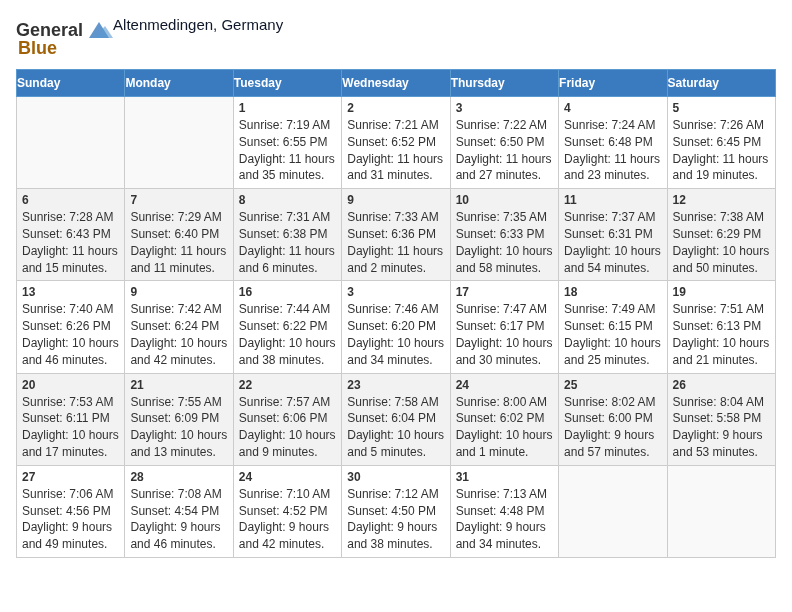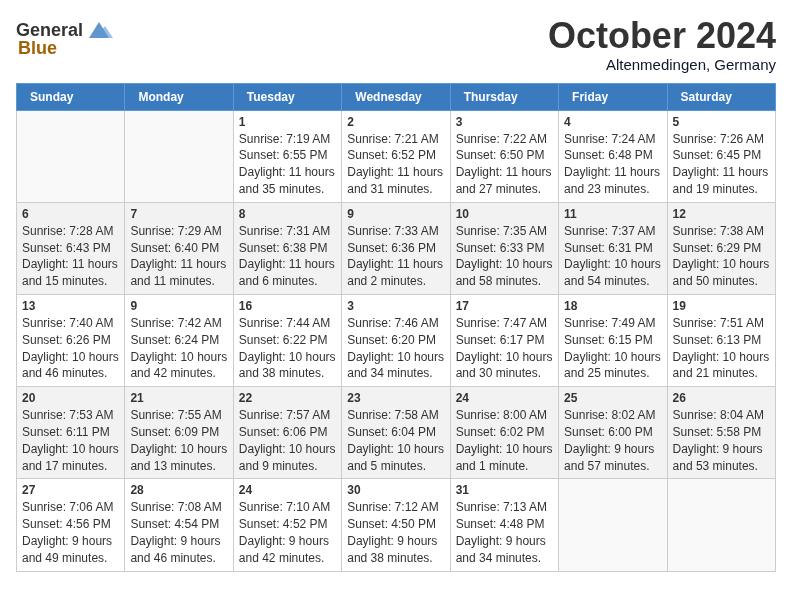--- a/index.html
+++ b/index.html
@@ -5,21 +5,20 @@
     * { box-sizing: border-box; margin: 0; padding: 0; }
     body {
       font-family: Arial, sans-serif;
       background: #fff;
       width: 792px;
       min-height: 612px;
       padding: 16px;
     }
     .header {
       display: flex;
-      justify-content: space-between;
       align-items: flex-start;
       margin-bottom: 10px;
     }
     .logo {
       display: flex;
       align-items: center;
     }
     .logo-text-general {
       font-size: 18px;
       font-weight: bold;
@@ -51,21 +50,21 @@
     table {
       width: 100%;
       border-collapse: collapse;
       table-layout: fixed;
     }
     th {
       background-color: #3a7abf;
       color: #fff;
       font-size: 12px;
       font-weight: bold;
-      padding: 6px 13px;
+      padding: 6px 0;
       text-align: left;
       border: 1px solid #5a9ad0;
     }
     td {
       border: 1px solid #ccc;
       vertical-align: top;
       padding: 4px 5px;
       font-size: 10.5px;
       color: #333;
       height: 90px;
@@ -101,21 +100,20 @@
         <span class="logo-text-general">General</span>
         <svg class="logo-icon" viewBox="0 0 28 28" xmlns="http://www.w3.org/2000/svg">
           <polygon points="4,22 14,6 24,22" fill="#3a7abf" opacity="0.8"></polygon>
           <polygon points="10,22 20,10 28,22" fill="#5a9ad0" opacity="0.6"></polygon>
         </svg>
       </div>
       <span class="logo-text-blue" style="margin-top:-6px; margin-left:2px;">Blue</span>
     </div>
   </div>
   <div class="title-area">
-    <div class="month-title">October 2024</div>
     <div class="location">Altenmedingen, Germany</div>
   </div>
 </div>
 
 <table>
   <thead>
     <tr>
     <th>Sunday</th>
         <th>Monday</th>
         <th>Tuesday</th>

